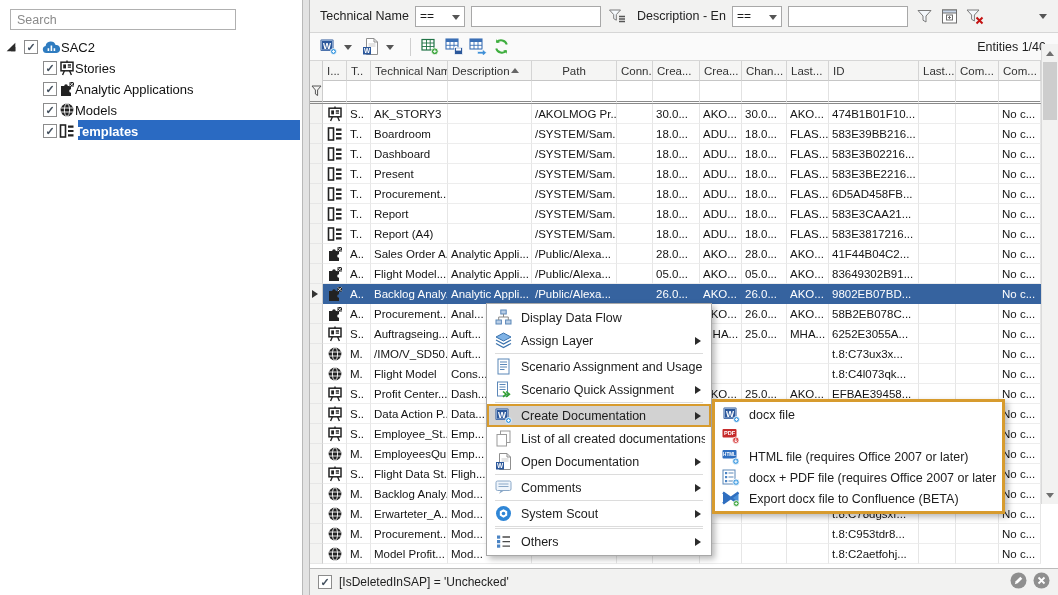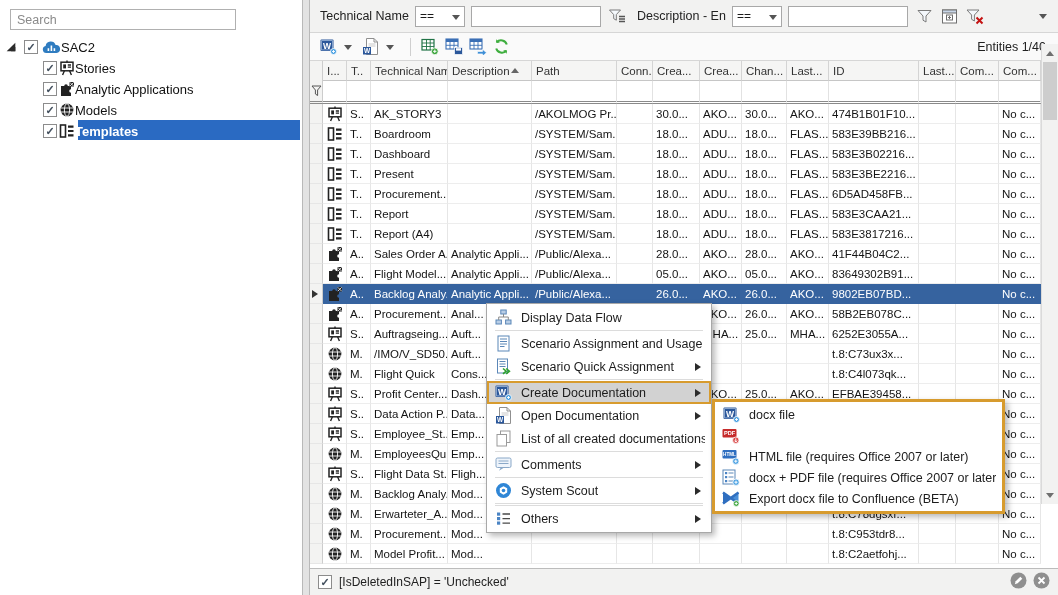--- a/index.html
+++ b/index.html
@@ -281,21 +281,21 @@
         <div class="cell" style="width: 24px; flex: 0 0 auto;">
           <span>T..</span>
         </div>
         <div class="cell" style="width: 77px; flex: 0 0 auto;">
           <span>Technical Name</span>
         </div>
         <div class="cell" style="width: 84px; flex: 0 0 auto;">
           <span>Description</span>
           <span class="sort-arr"></span>
         </div>
-        <div class="cell" style="width: 85px; flex: 0 0 auto;">
+        <div class="cell" style="width: 85px; flex: 0 0 auto; justify-content: center;">
           <span>Path</span>
         </div>
         <div class="cell" style="width: 36px; flex: 0 0 auto;">
           <span>Conn...</span>
         </div>
         <div class="cell" style="width: 47px; flex: 0 0 auto;">
           <span>Crea...</span>
         </div>
         <div class="cell" style="width: 42px; flex: 0 0 auto;">
           <span>Crea...</span>
@@ -674,21 +674,21 @@
           <div class="cell icon-cell" style="width: 24px; flex: 0 0 auto;">
             <span style="display: inline-flex;">
               <svg width="16" height="16" viewBox="0 0 16 16">
                 <circle cx="8" cy="8" r="6.4" fill="#222"></circle>
                 <ellipse cx="8" cy="8" rx="2.6" ry="6.4" fill="none" stroke="#fff" stroke-width="0.9"></ellipse>
                 <path d="M1.8 6h12.4 M1.8 10h12.4" stroke="#fff" stroke-width="0.9"></path>
               </svg>
             </span>
           </div>
           <div class="cell" style="width: 24px; flex: 0 0 auto;">M.</div>
-          <div class="cell" style="width: 77px; flex: 0 0 auto;">Flight Quick</div>
+          <div class="cell" style="width: 77px; flex: 0 0 auto;">Flight Model</div>
           <div class="cell" style="width: 84px; flex: 0 0 auto;">Cons...</div>
           <div class="cell" style="width: 85px; flex: 0 0 auto;"></div>
           <div class="cell" style="width: 36px; flex: 0 0 auto;"></div>
           <div class="cell" style="width: 47px; flex: 0 0 auto;"></div>
           <div class="cell" style="width: 42px; flex: 0 0 auto;"></div>
           <div class="cell" style="width: 45px; flex: 0 0 auto;"></div>
           <div class="cell" style="width: 42px; flex: 0 0 auto;"></div>
           <div class="cell" style="width: 90px; flex: 0 0 auto;">t.8:C4l073qk...</div>
           <div class="cell" style="width: 37px; flex: 0 0 auto;"></div>
           <div class="cell" style="width: 43px; flex: 0 0 auto;"></div>
@@ -967,20 +967,33 @@
           <svg width="17" height="17" viewBox="0 0 17 17">
             <rect x="5.8" y="1" width="5.4" height="4" fill="#b9cee6" stroke="#5b87b8"></rect>
             <rect x="1" y="11" width="5.4" height="4" fill="#b9cee6" stroke="#5b87b8"></rect>
             <rect x="10.6" y="11" width="5.4" height="4" fill="#b9cee6" stroke="#5b87b8"></rect>
             <path d="M8.5 5v3 M3.7 11V8h9.6v3" fill="none" stroke="#8a8a8a"></path>
           </svg>
         </span>
       </span>
       <span class="mi-label">Display Data Flow</span>
     </div>
+    <div class="menu-item">
+      <span class="mi-icon">
+        <span style="display: inline-flex;">
+          <svg width="17" height="17" viewBox="0 0 17 17">
+            <path d="M8.5 1 16 5 8.5 9 1 5z" fill="#7fb2e5" stroke="#3a72ad"></path>
+            <path d="M1 8l7.5 4L16 8" fill="none" stroke="#3a72ad" stroke-width="1.2"></path>
+            <path d="M1 11.5l7.5 4 7.5-4" fill="none" stroke="#3a72ad" stroke-width="1.2"></path>
+          </svg>
+        </span>
+      </span>
+      <span class="mi-label">Assign Layer</span>
+      <span class="mi-arrow"></span>
+    </div>
     <div class="menu-sep"></div>
     <div class="menu-item">
       <span class="mi-icon">
         <span style="display: inline-flex;">
           <svg width="17" height="17" viewBox="0 0 17 17">
             <rect x="3" y="1" width="11" height="15" fill="#fff" stroke="#5b87b8"></rect>
             <path d="M5 4h7 M5 6.5h7 M5 9h7 M5 11.5h4.5" stroke="#5b87b8" stroke-width="1.1"></path>
           </svg>
         </span>
       </span>
@@ -1012,41 +1025,41 @@
           </svg>
         </span>
       </span>
       <span class="mi-label">Create Documentation</span>
       <span class="mi-arrow"></span>
     </div>
     <div class="menu-item">
       <span class="mi-icon">
         <span style="display: inline-flex;">
           <svg width="17" height="17" viewBox="0 0 17 17">
+            <rect x="5.5" y="1" width="9.5" height="11.5" fill="#fff" stroke="#9a9a9a"></rect>
+            <rect x="2" y="4.5" width="9.5" height="11.5" fill="#fff" stroke="#9a9a9a"></rect>
+          </svg>
+        </span>
+      </span>
+      <span class="mi-label">List of all created documentations</span>
+    </div>
+    <div class="menu-item">
+      <span class="mi-icon">
+        <span style="display: inline-flex;">
+          <svg width="17" height="17" viewBox="0 0 17 17">
             <path d="M4.5 0.5h7.5l3.5 3.5v12.5H4.5z" fill="#fff" stroke="#8f8f8f"></path>
             <path d="M12 0.5V4h3.5" fill="none" stroke="#8f8f8f"></path>
             <path d="M6.5 6h7 M6.5 8h7" stroke="#c9c9c9"></path>
             <rect x="1" y="9" width="8" height="7.5" fill="#2b579a"></rect>
             <text x="5" y="15" font-size="6.5" font-weight="bold" fill="#fff" text-anchor="middle" font-family="Liberation Sans,sans-serif">W</text>
           </svg>
         </span>
       </span>
       <span class="mi-label">Open Documentation</span>
       <span class="mi-arrow"></span>
-    </div>
-    <div class="menu-item">
-      <span class="mi-icon">
-        <span style="display: inline-flex;">
-          <svg width="17" height="17" viewBox="0 0 17 17">
-            <rect x="5.5" y="1" width="9.5" height="11.5" fill="#fff" stroke="#9a9a9a"></rect>
-            <rect x="2" y="4.5" width="9.5" height="11.5" fill="#fff" stroke="#9a9a9a"></rect>
-          </svg>
-        </span>
-      </span>
-      <span class="mi-label">List of all created documentations</span>
     </div>
     <div class="menu-sep"></div>
     <div class="menu-item">
       <span class="mi-icon">
         <span style="display: inline-flex;">
           <svg width="17" height="17" viewBox="0 0 17 17">
             <rect x="1" y="2" width="15" height="9.5" rx="1.5" fill="#eef4fb" stroke="#8aa8c8"></rect>
             <path d="M4 14.8 5.8 11.5h3.4z" fill="#8aa8c8"></path>
             <path d="M3.5 5h10 M3.5 7.5h10" stroke="#8aa8c8" stroke-width="1.1"></path>
           </svg>

